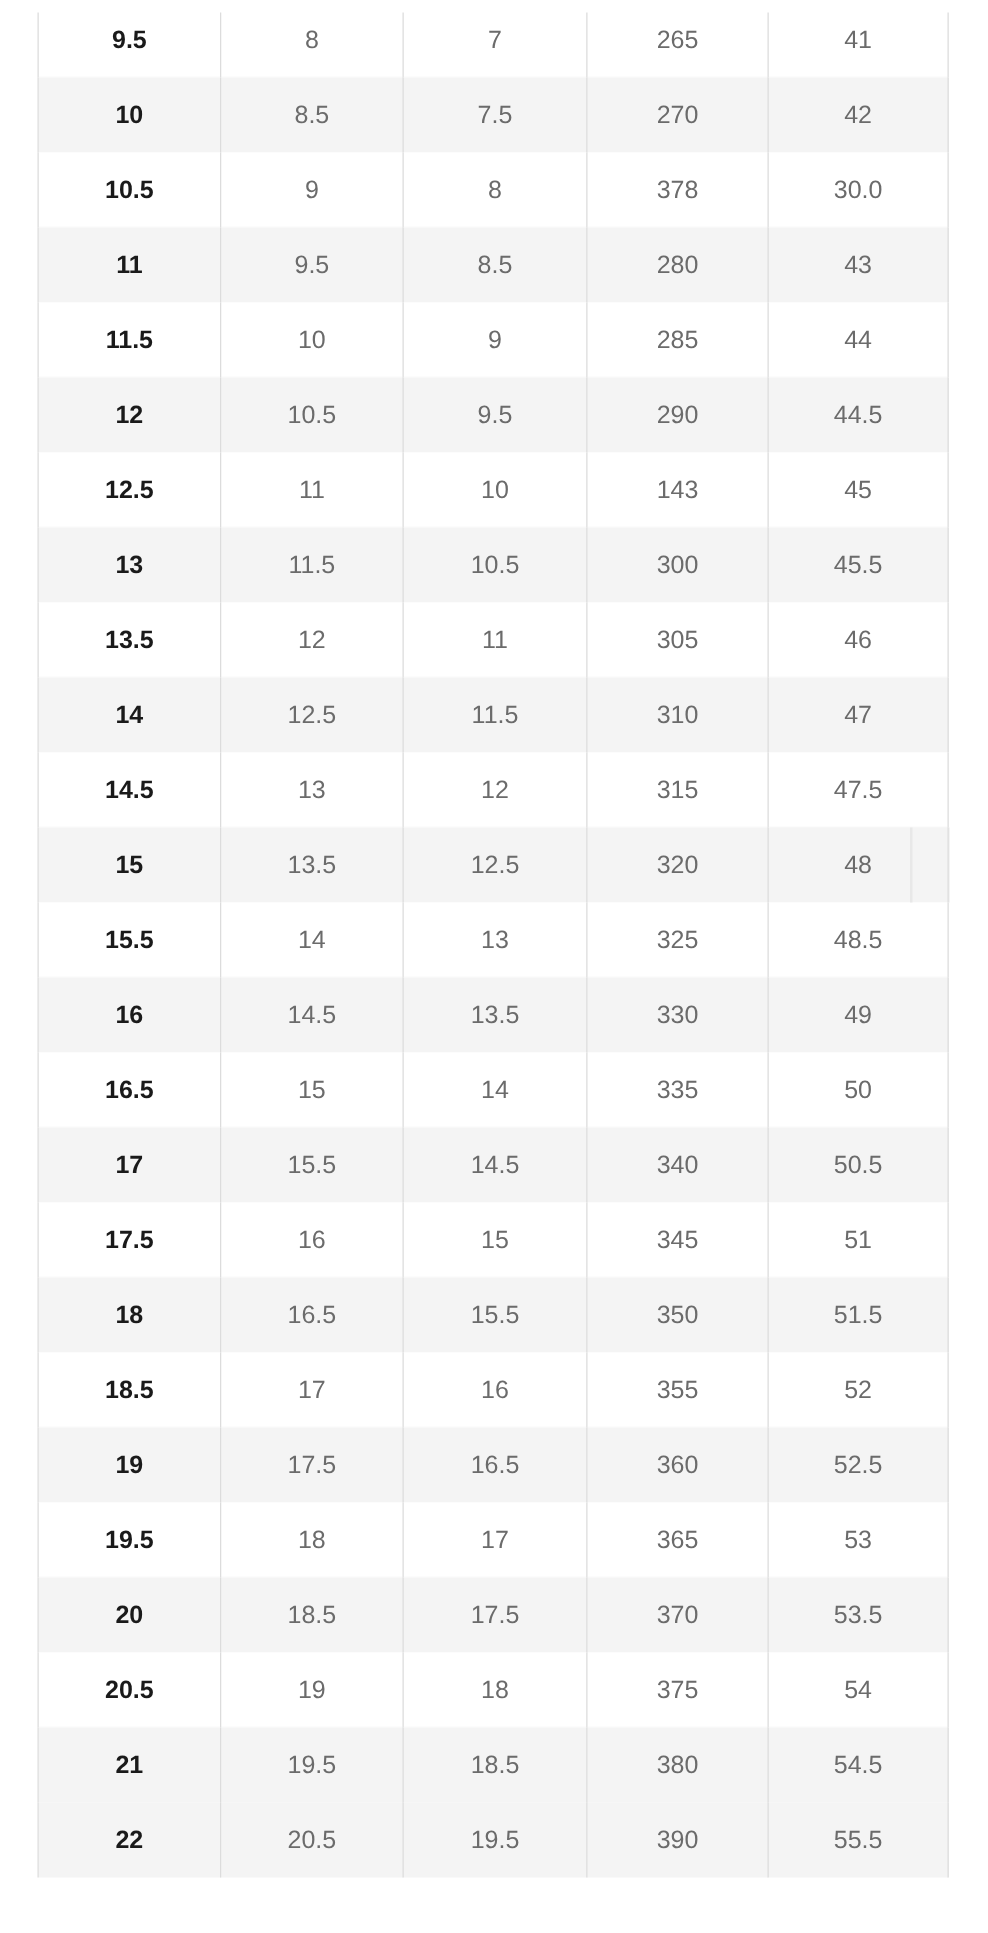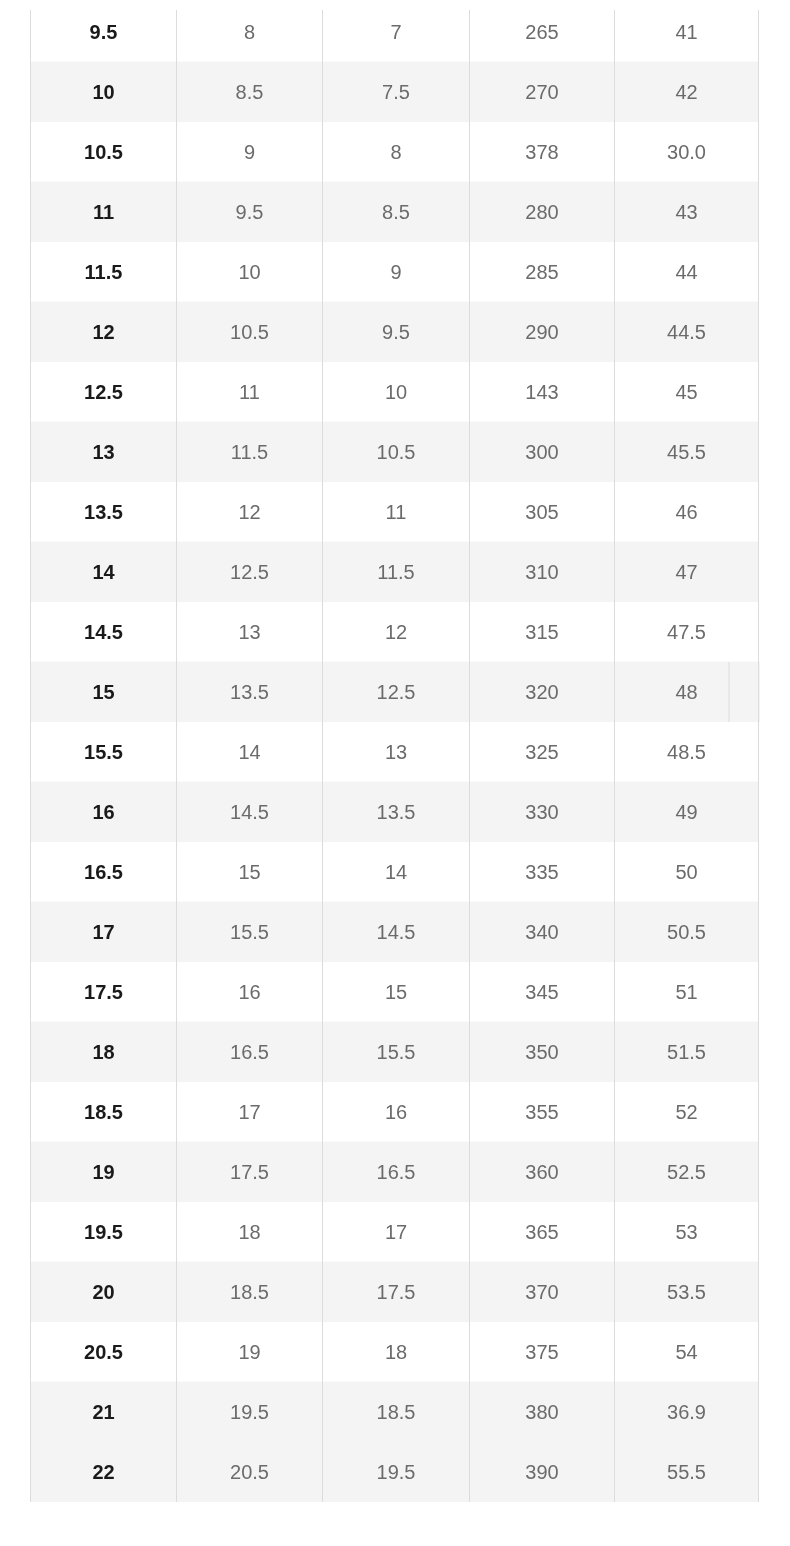--- a/index.html
+++ b/index.html
@@ -277,21 +277,21 @@
           <td>19</td>
           <td>18</td>
           <td>375</td>
           <td>54</td>
         </tr>
         <tr class="stripe-even">
           <td class="primary">21</td>
           <td>19.5</td>
           <td>18.5</td>
           <td>380</td>
-          <td>36.9</td>
+          <td>54.5</td>
         </tr>
         <tr class="stripe-even">
           <td class="primary">22</td>
           <td>20.5</td>
           <td>19.5</td>
           <td>390</td>
           <td>55.5</td>
         </tr>
       </tbody>
   </table>

